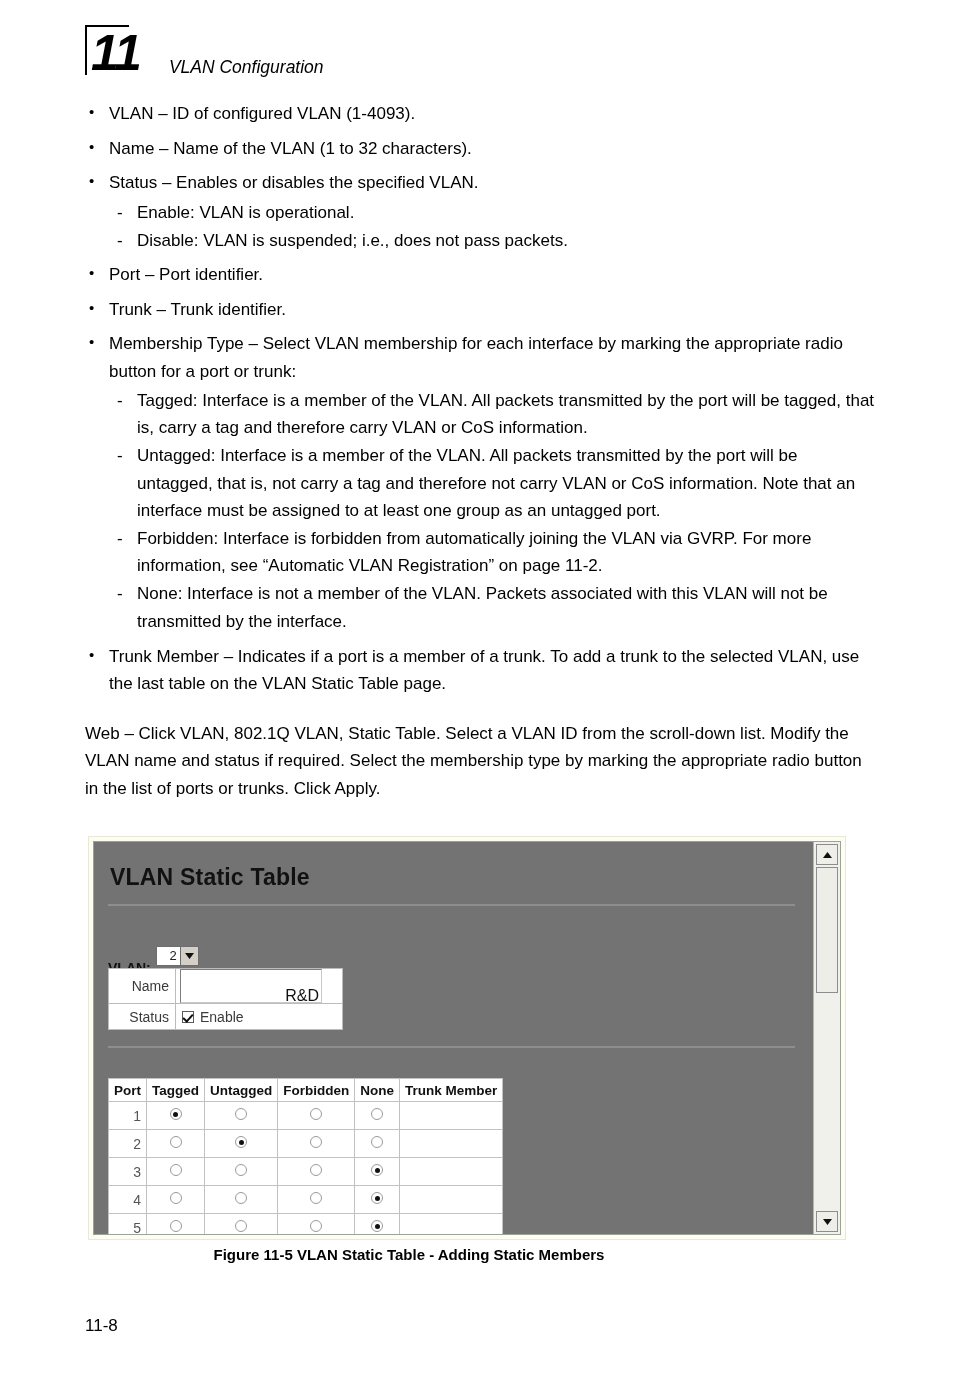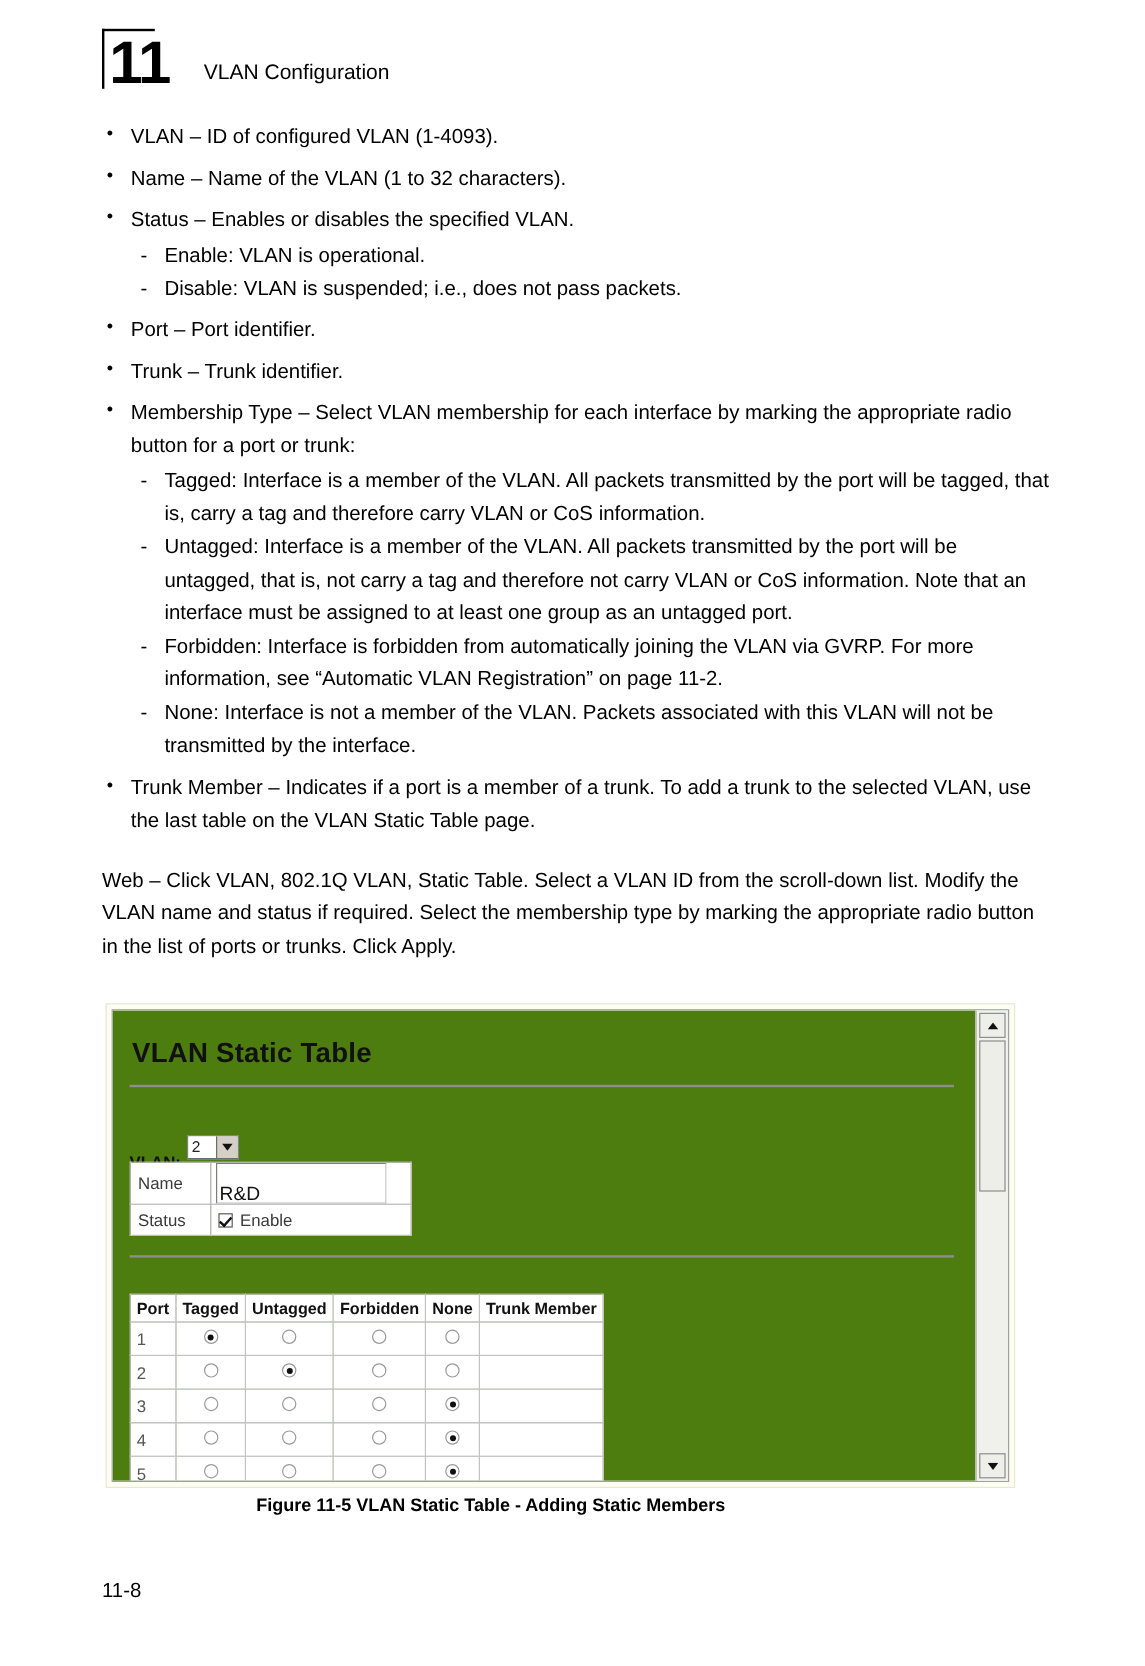--- a/index.html
+++ b/index.html
@@ -23,21 +23,22 @@
     height: 1388px;
   }
 
   
   .header {
     position: absolute;
     left: 85px;
     top: 22px;
     height: 56px;
     display: flex;
-    align-items: center;
+    align-items: flex-end;
+    font-style: italic;
   }
   .chapnum {
     position: relative;
     font-size: 50px;
     font-weight: bold;
     line-height: 50px;
     letter-spacing: -1px;
     font-family: "Liberation Sans", sans-serif;
     padding-left: 6px;
     padding-top: 3px;
@@ -144,22 +145,23 @@
     background: #ffffff;
     border: 1px solid #9aa39a;
     box-sizing: border-box;
     overflow: hidden;
   }
   .pane {
     position: absolute;
     left: 0; top: 0;
     right: 27px;
     bottom: 0;
-    background: #4d7c0f;
+    background: #737373;
     overflow: hidden;
+    text-align: right;
   }
 
   .panel-title {
     position: absolute;
     left: 16px;
     top: 22px;
     font-size: 23px;
     font-weight: bold;
     color: #111;
     letter-spacing: 0.2px;

